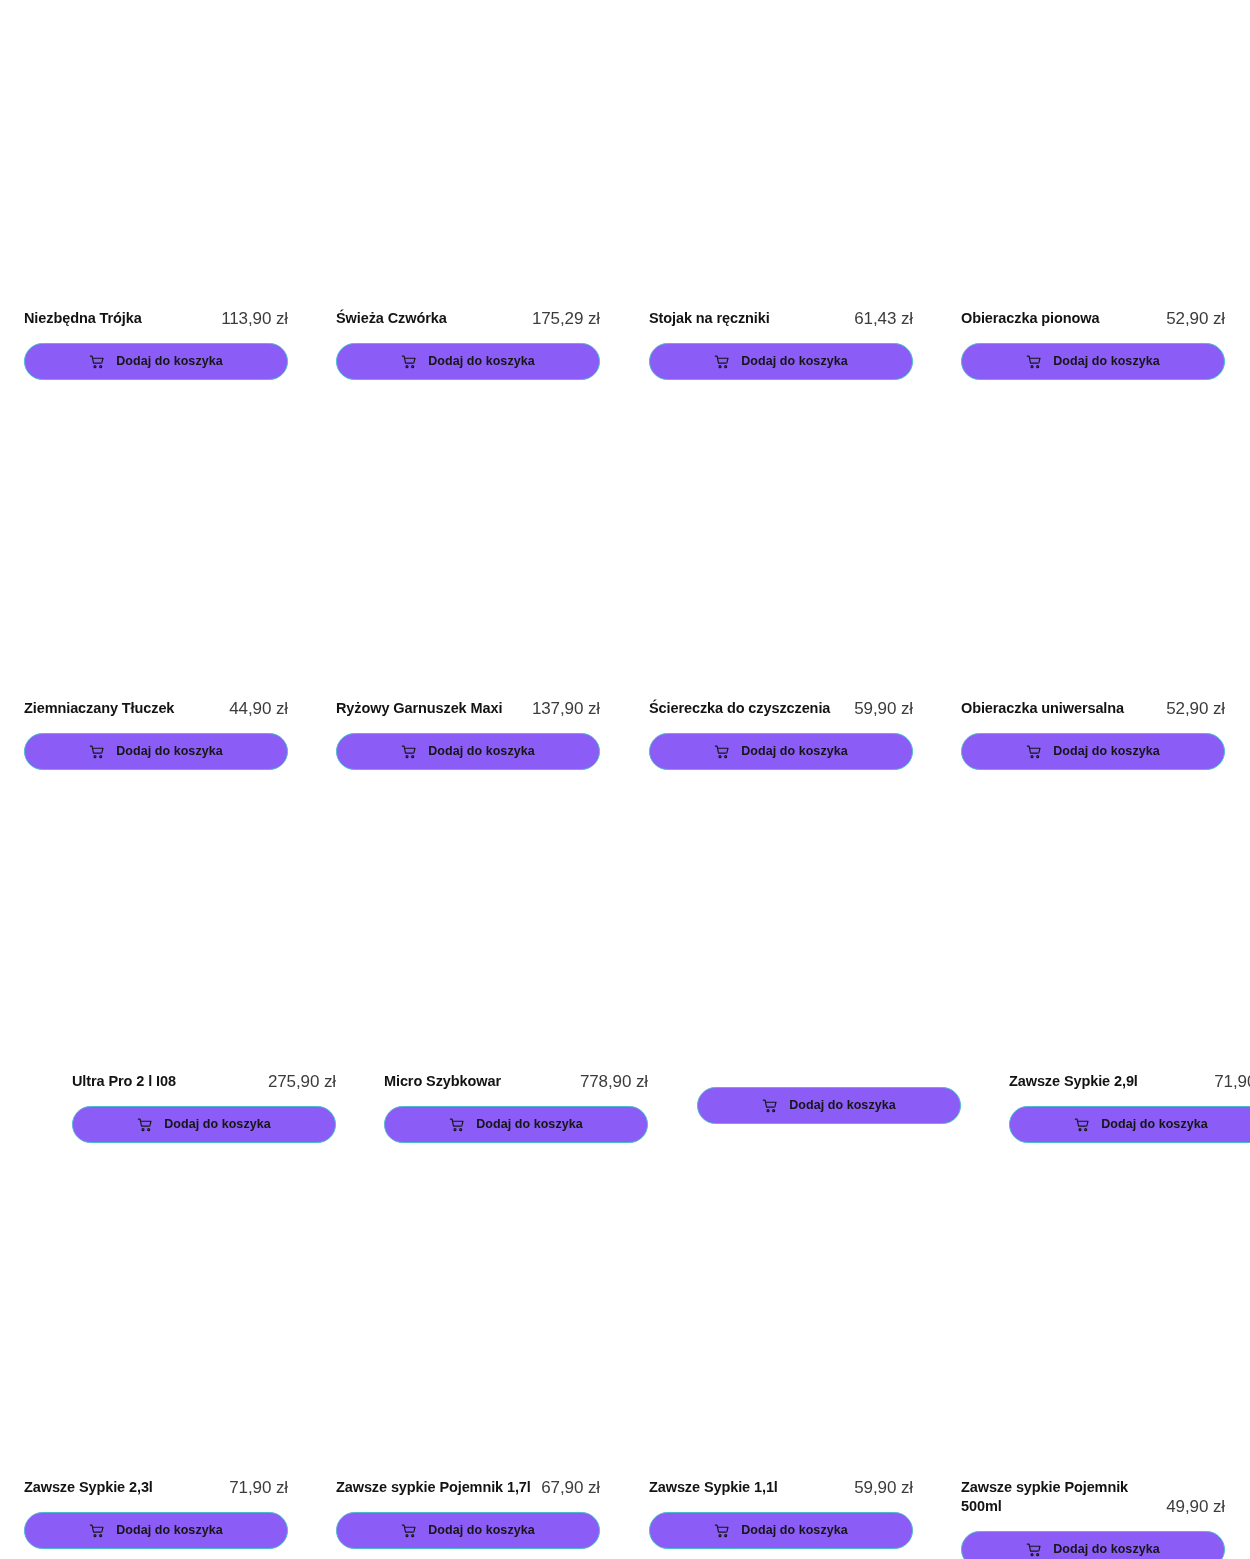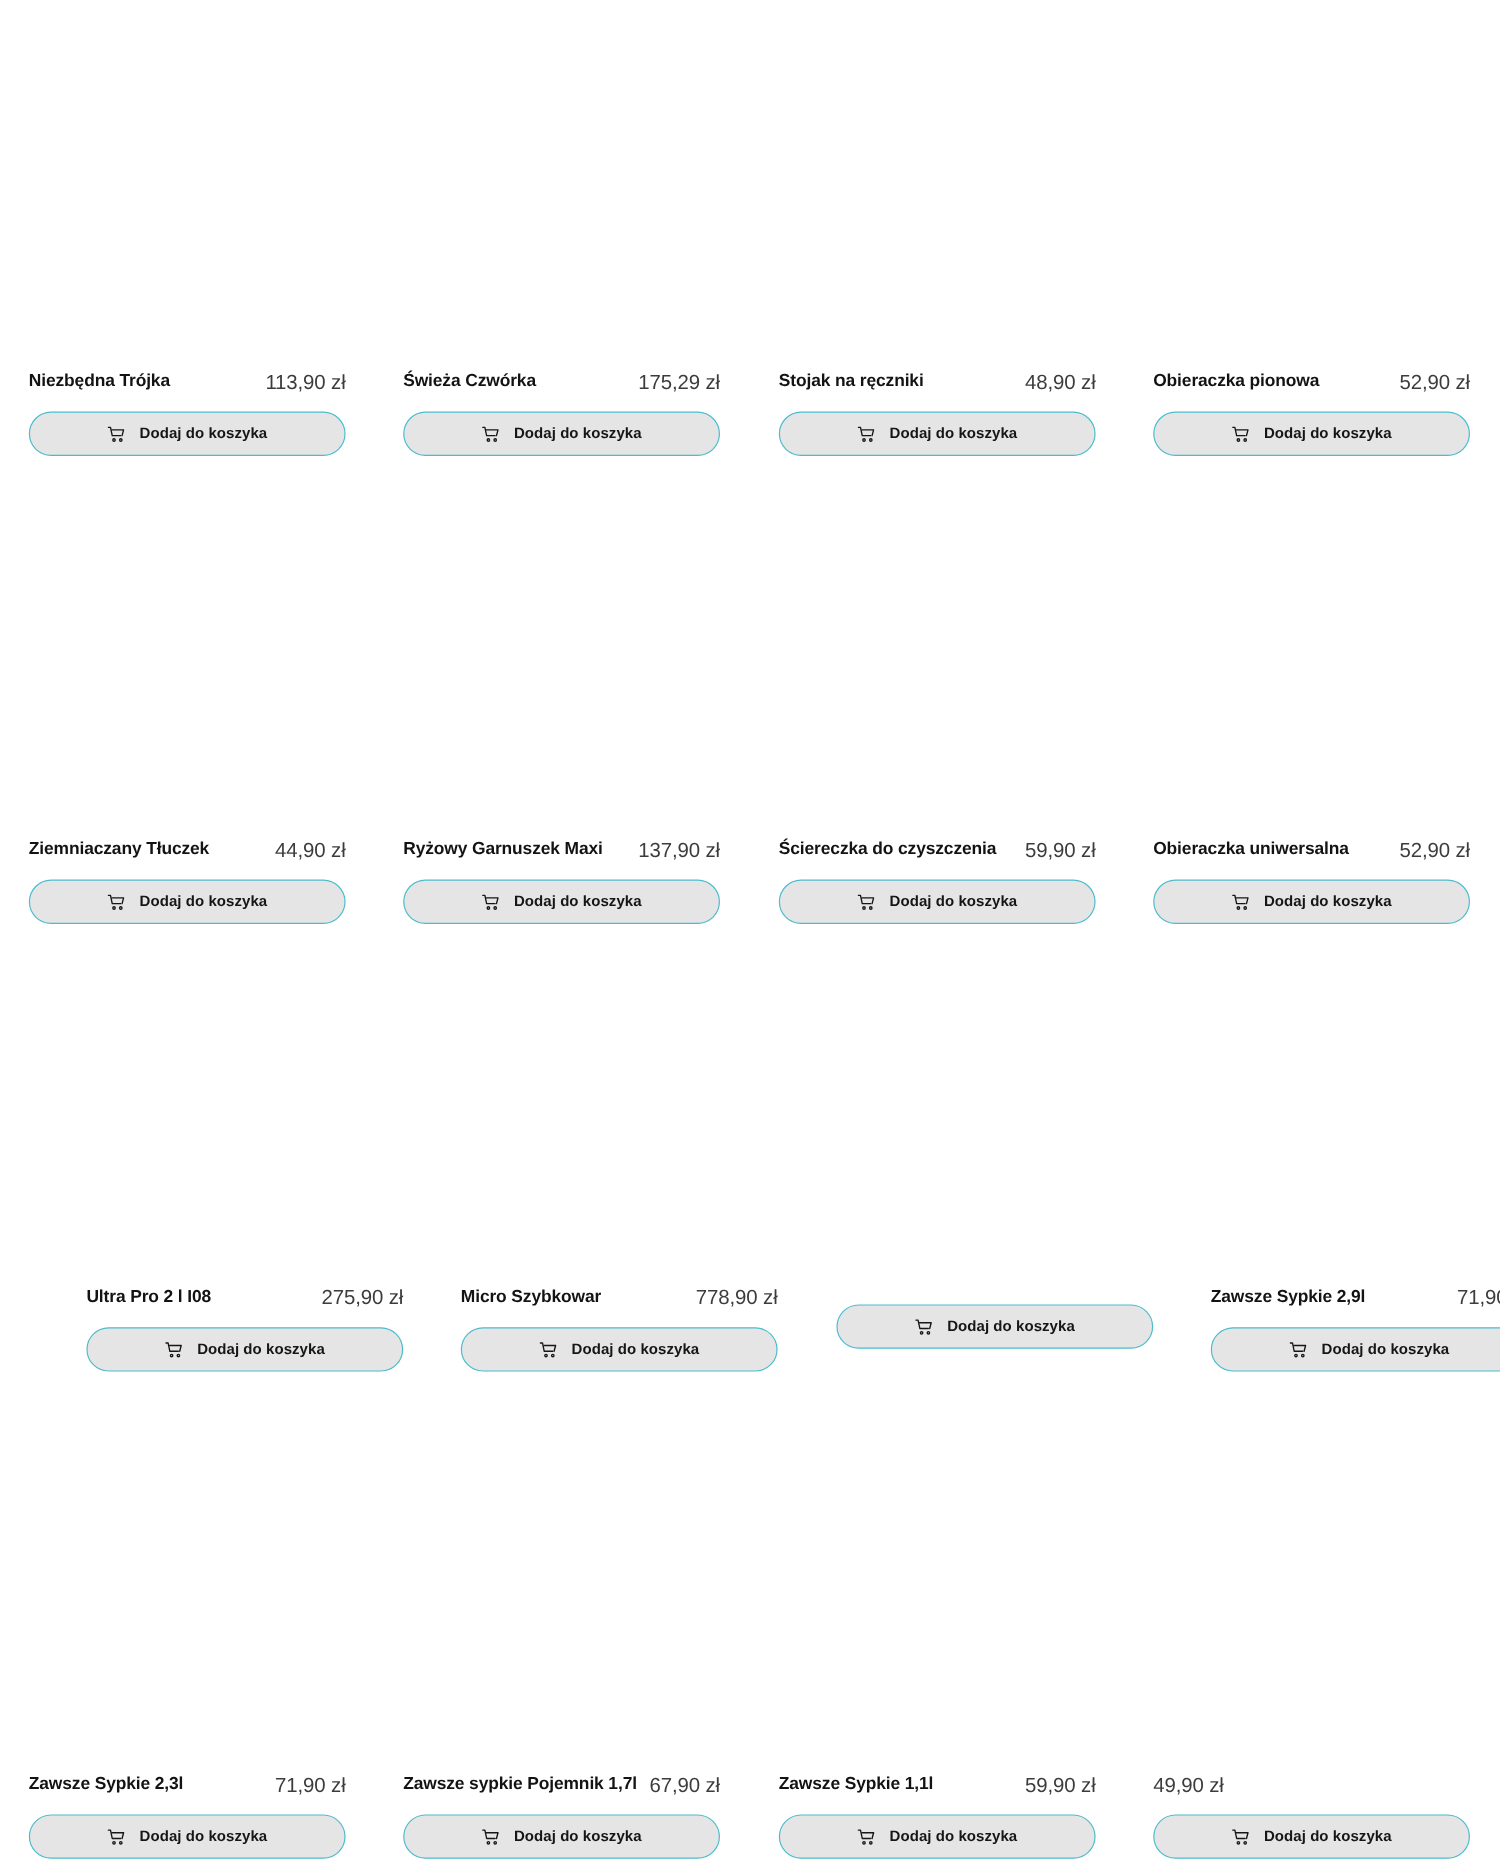--- a/index.html
+++ b/index.html
@@ -72,21 +72,21 @@
     text-align: right;
   }
 
   .add-to-cart-btn {
     margin-top: 15px;
     width: 264px;
     height: 37px;
     box-sizing: border-box;
     border: 1.4px solid #4cbccd;
     border-radius: 19px;
-    background: #e5e5e5;
+    background: #8b5cf6;
     display: flex;
     align-items: center;
     justify-content: center;
     gap: 11px;
     cursor: pointer;
     padding: 0;
     font-family: "Liberation Sans", sans-serif;
   }
 
   .cart-icon {
@@ -144,21 +144,21 @@
           <circle cx="9" cy="19" r="1.5"></circle>
           <circle cx="17.5" cy="19" r="1.5"></circle>
         </svg>
       </span>
       <span class="btn-label">Dodaj do koszyka</span>
     </button>
   </div>
     <div class="product-card col-2 row-0">
     <div class="card-info">
       <span class="product-title">Stojak na ręczniki</span>
-      <span class="product-price">48,90 zł</span>
+      <span class="product-price">61,43 zł</span>
     </div>
     <button class="add-to-cart-btn">
       <span class="cart-icon">
         <svg viewBox="0 0 24 24" width="16" height="16" fill="none" stroke="#161616" stroke-width="1.7" stroke-linecap="round" stroke-linejoin="round">
           <path d="M2 3.2h2.6l2.2 10.4h10.6"></path>
           <path d="M6.4 6.4H21l-1.9 7.2"></path>
           <circle cx="9" cy="19" r="1.5"></circle>
           <circle cx="17.5" cy="19" r="1.5"></circle>
         </svg>
       </span>
@@ -360,20 +360,21 @@
           <path d="M6.4 6.4H21l-1.9 7.2"></path>
           <circle cx="9" cy="19" r="1.5"></circle>
           <circle cx="17.5" cy="19" r="1.5"></circle>
         </svg>
       </span>
       <span class="btn-label">Dodaj do koszyka</span>
     </button>
   </div>
     <div class="product-card col-3 row-3">
     <div class="card-info">
+      <span class="product-title">Zawsze sypkie Pojemnik 500ml</span>
       <span class="product-price">49,90 zł</span>
     </div>
     <button class="add-to-cart-btn">
       <span class="cart-icon">
         <svg viewBox="0 0 24 24" width="16" height="16" fill="none" stroke="#161616" stroke-width="1.7" stroke-linecap="round" stroke-linejoin="round">
           <path d="M2 3.2h2.6l2.2 10.4h10.6"></path>
           <path d="M6.4 6.4H21l-1.9 7.2"></path>
           <circle cx="9" cy="19" r="1.5"></circle>
           <circle cx="17.5" cy="19" r="1.5"></circle>
         </svg>

